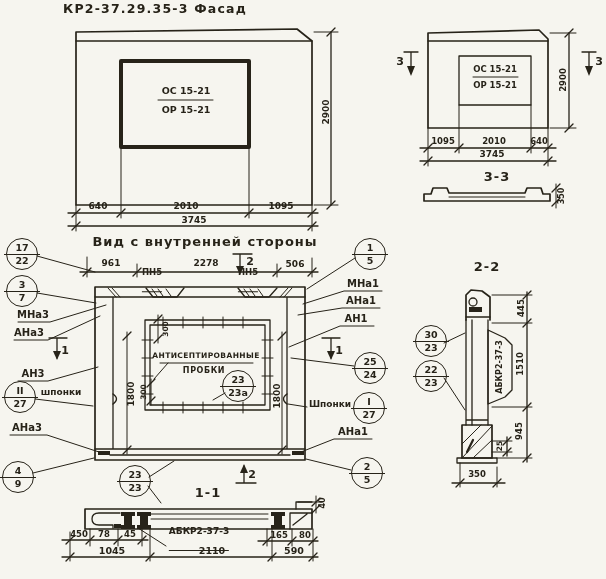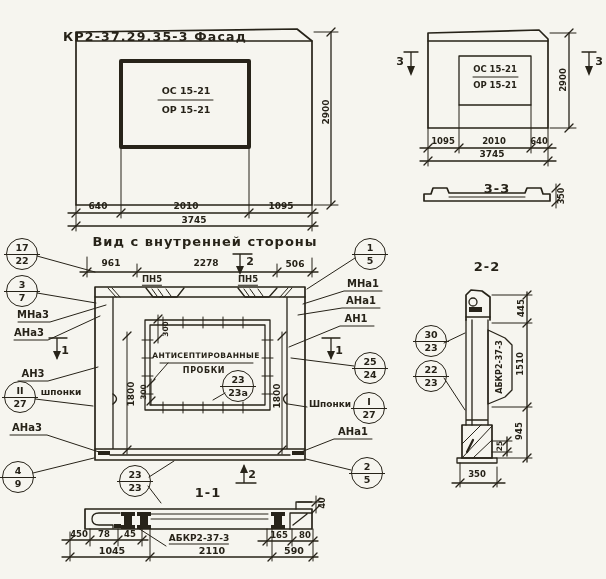--- a/index.html
+++ b/index.html
@@ -12,23 +12,23 @@
   #linework *{stroke:var(--ink); fill:none; stroke-width:1.3; stroke-linecap:round; stroke-linejoin:round;}
   #linework .f{fill:var(--ink); stroke:none;}
   #linework .thick{stroke-width:4;}
   #linework .mid{stroke-width:1.7;}
   #linework .thin{stroke-width:1;}
   #linework .w2{stroke-width:2.2;}
   .t{
     position:absolute; font-weight:700; white-space:nowrap; line-height:1;
     transform:translate(-50%,-50%); font-size:9px;
   }
-  .tl{transform:translate(0,-50%);margin-top:28px;}
+  .tl{transform:translate(0,-50%);}
   .rot{transform:translate(-50%,-50%) rotate(-90deg);}
-  .ul{border-bottom:1.4px solid var(--ink); padding-bottom:1px;}
+  .ul{border-bottom:1.4px solid var(--ink); padding-bottom:14px;}
   .title{font-size:12.5px; letter-spacing:1.2px;}
   .s7{font-size:7.5px}.s8{font-size:8px}.s85{font-size:8.5px}.s95{font-size:9.5px}
   .s10{font-size:10px}.s11{font-size:11px}.s13{font-size:13px;letter-spacing:1px}
   .callout{
     position:absolute; width:30px; height:30px; border:1.6px solid var(--ink);
     border-radius:50%; display:flex; flex-direction:column; align-items:center;
     justify-content:center; gap:1px; font-size:9.5px; font-weight:700; line-height:1;
     transform:translate(-50%,-50%); overflow:visible;
   }
   .cd{display:block; width:36px; height:0; border-top:1.4px solid var(--ink); flex:none;}
@@ -187,21 +187,21 @@
 
   <div class="t s85" style="left:495px;top:69px">ОС 15-21</div>
   <div class="t s85" style="left:495px;top:85px">ОР 15-21</div>
   <div class="t s11" style="left:400px;top:61px">3</div>
   <div class="t s11" style="left:599px;top:61px">3</div>
   <div class="t rot s85" style="left:563px;top:80px">2900</div>
   <div class="t s85" style="left:443px;top:141px">1095</div>
   <div class="t s85" style="left:494px;top:141px">2010</div>
   <div class="t s85" style="left:539px;top:141px">640</div>
   <div class="t" style="left:492px;top:154px">3745</div>
-  <div class="t s13" style="left:497px;top:188px">3-3</div>
+  <div class="t s13" style="left:497px;top:176px">3-3</div>
   <div class="t rot s8" style="left:562px;top:196px">350</div>
 
   <div class="t s13" style="left:205px;top:241px">Вид с внутренней стороны</div>
   <div class="t" style="left:111px;top:263px">961</div>
   <div class="t" style="left:206px;top:263px">2278</div>
   <div class="t" style="left:295px;top:264px">506</div>
   <div class="t s11" style="left:250px;top:261px">2</div>
   <div class="t s11" style="left:252px;top:474px">2</div>
   <div class="t s11" style="left:65px;top:350px">1</div>
   <div class="t s11" style="left:339px;top:350px">1</div>

